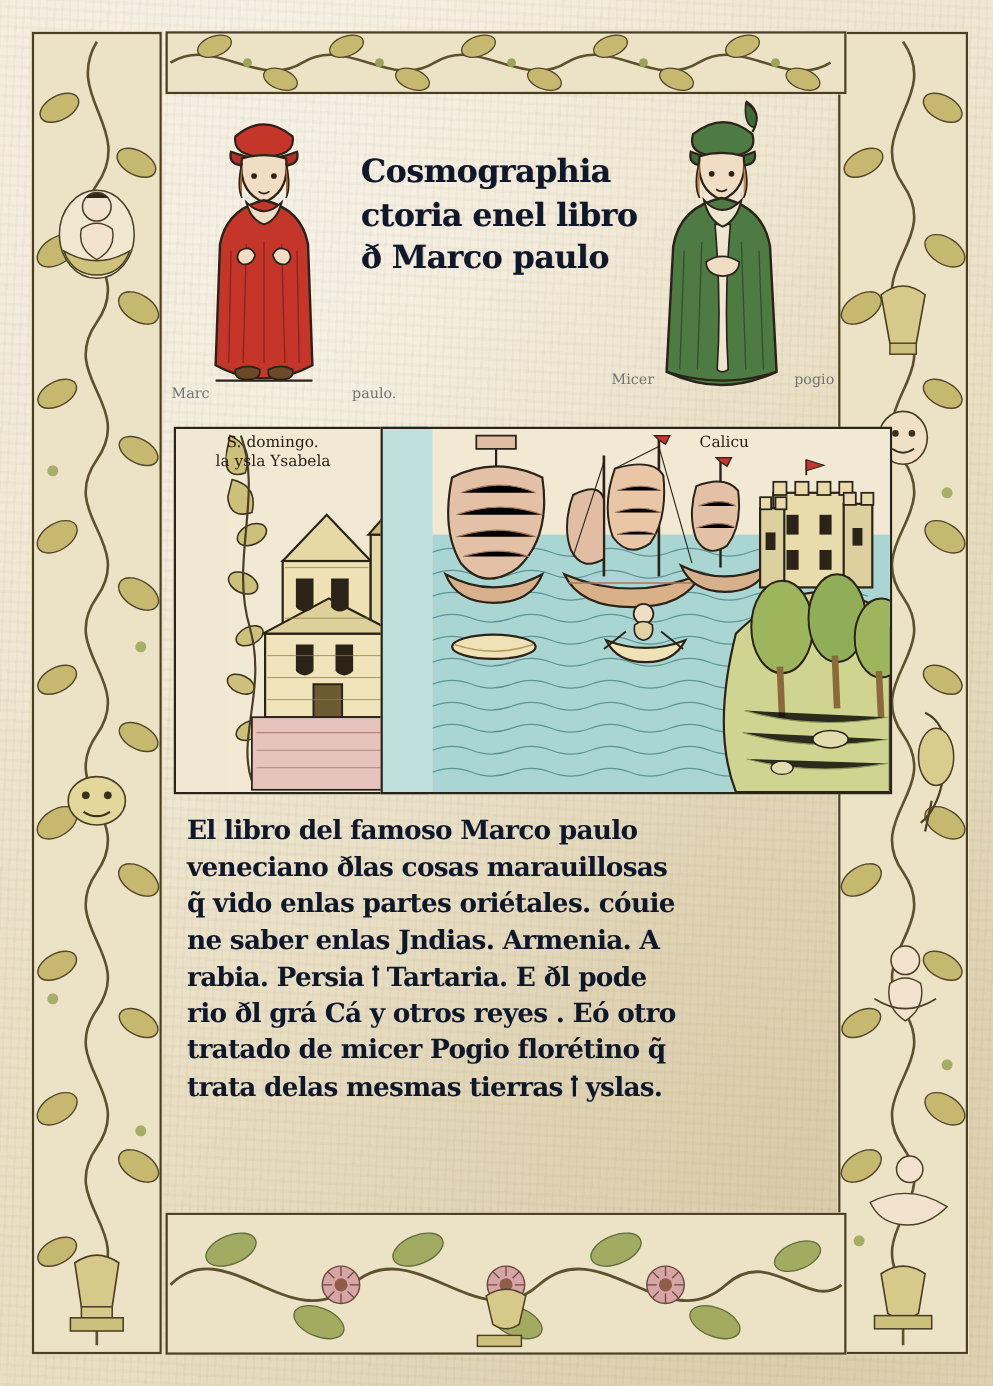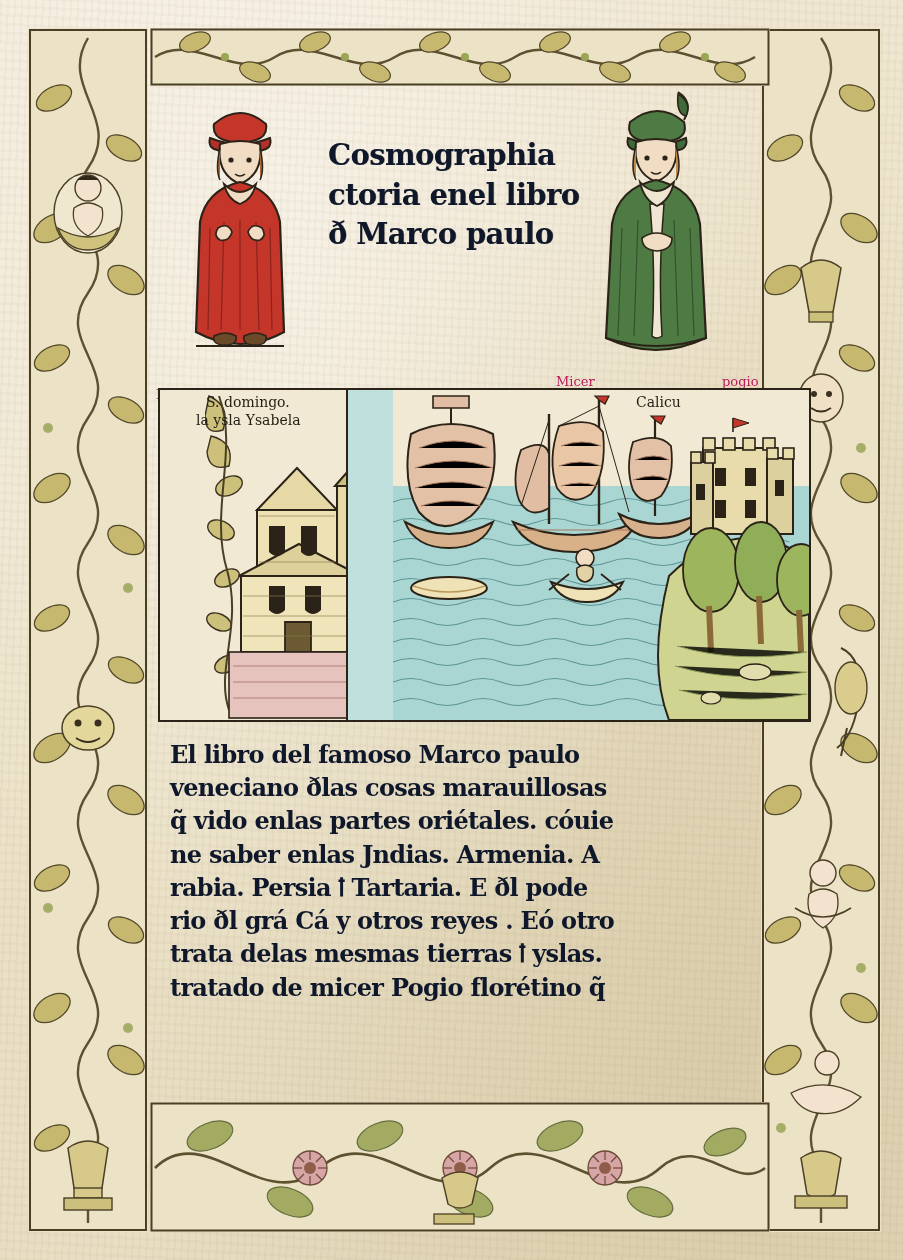--- a/index.html
+++ b/index.html
@@ -76,23 +76,22 @@
     text-shadow: 0.5px 0 0 rgba(35,28,19,0.35);
   }
   .title-text div { white-space: nowrap; }
 
   
   .figure { position: absolute; }
   .fig-label {
     position: absolute;
     font-family: "DejaVu Serif", serif;
     font-size: 13px;
-    color: #be185d;
+    color: #737373;
     white-space: nowrap;
-    margin-top: 36px;
   }
 
   
   .panel {
     position: absolute;
     border: 2px solid #2b2318;
     overflow: hidden;
     padding-left: 45px;
   }
   #panel-house { left: 8px;  top: 300px; width: 182px; height: 330px; background: #f0e8d2; }
@@ -613,18 +612,18 @@
       <div class="panel-caption" style="left:288px; top:4px;">Calicu</div>
     </div>
 
     <div class="body-text">
       <div>El libro del famoso Marco paulo</div>
       <div>veneciano ðlas cosas marauillosas</div>
       <div>q̃ vido enlas partes oriétales. cóuie</div>
       <div>ne saber enlas Jndias. Armenia. A</div>
       <div>rabia. Persia ꝉ Tartaria. E ðl pode</div>
       <div>rio ðl grá Cá y otros reyes . Eó otro</div>
+      <div>tratado de micer Pogio florétino q̃</div>
       <div>trata delas mesmas tierras ꝉ yslas.</div>
-      <div>tratado de micer Pogio florétino q̃</div>
     </div>
 
   </div>
 </div>
 
 </body></html>

